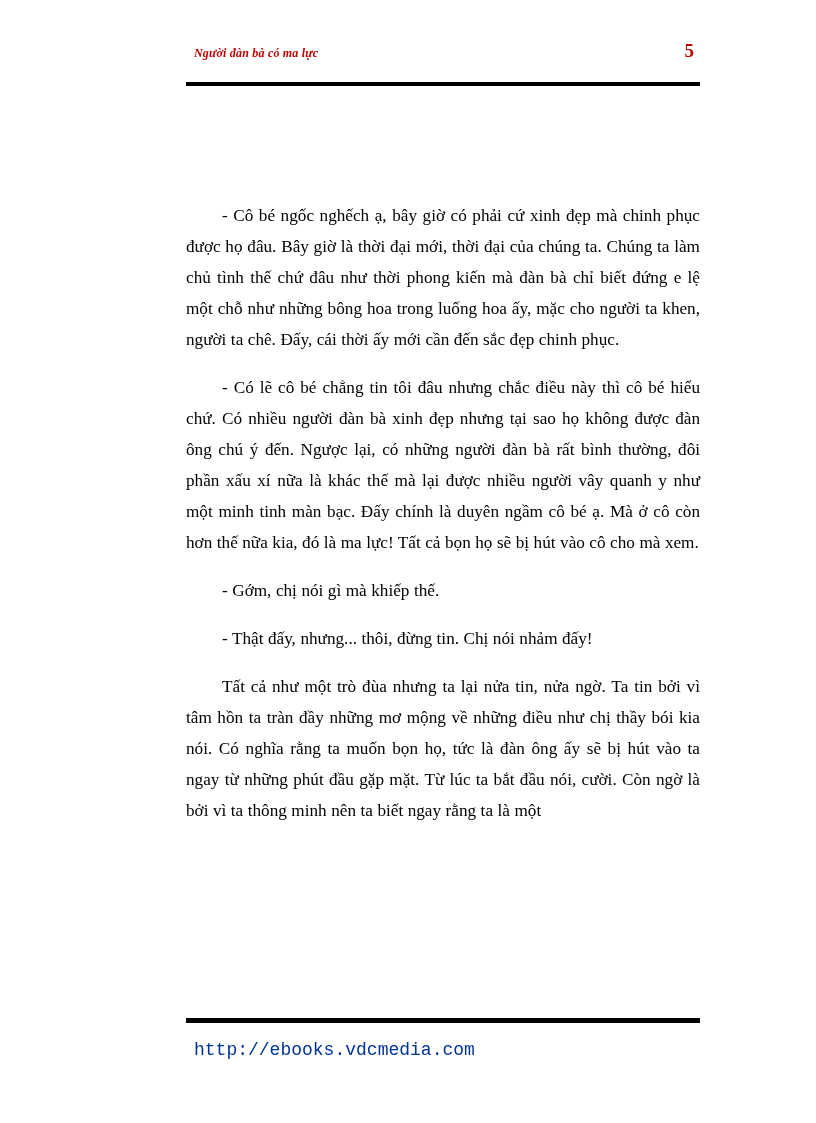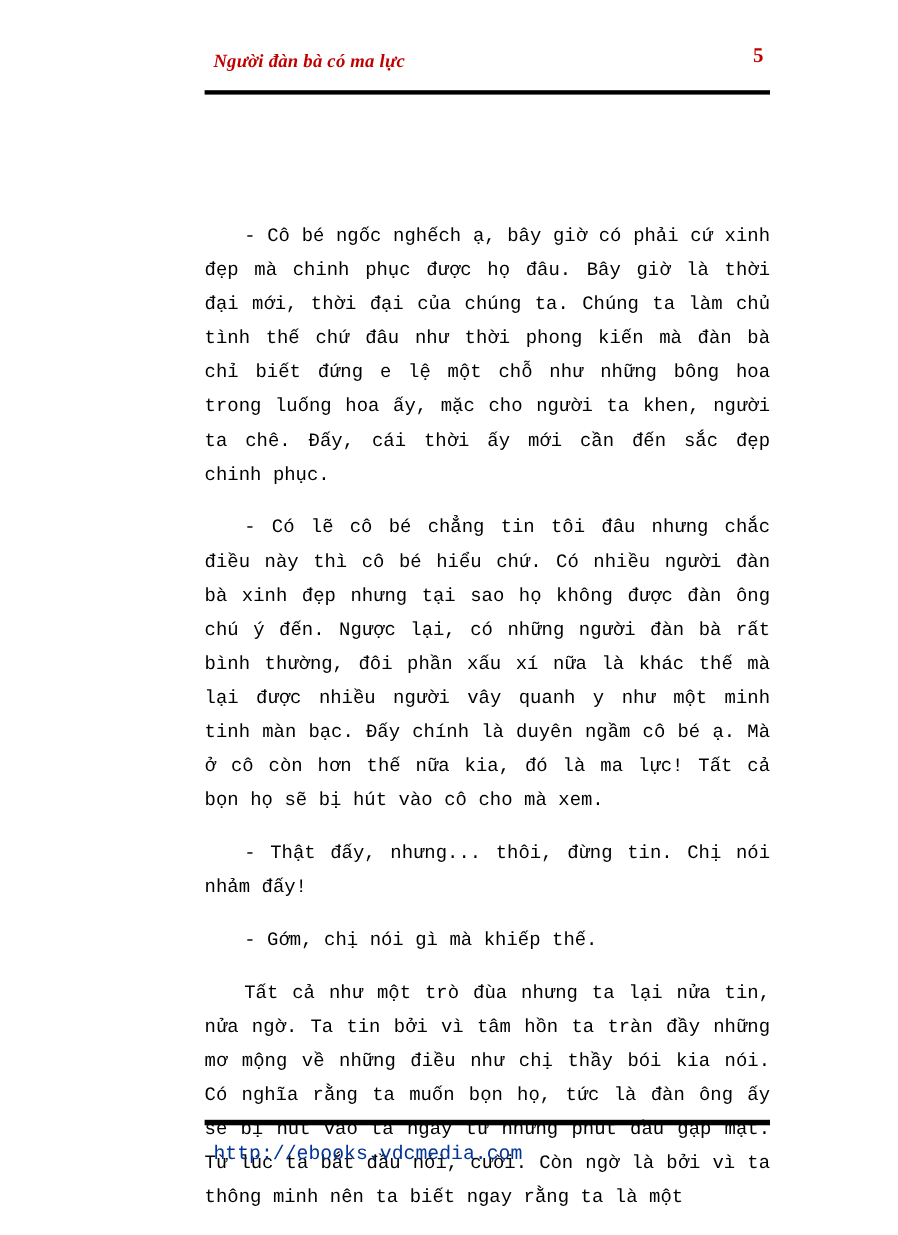--- a/index.html
+++ b/index.html
@@ -37,21 +37,21 @@
     width: 514px;
     height: 46px;
   }
   .header-title {
     position: absolute;
     left: 8px;
     top: 6px;
     font-family: "Liberation Serif", serif;
     font-style: italic;
     font-weight: bold;
-    font-size: 17px;
+    font-size: 12px;
     color: #c00000;
     letter-spacing: 0.2px;
     white-space: nowrap;
   }
   .header-page-number {
     position: absolute;
     right: 6px;
     top: 0px;
     font-family: "Liberation Serif", serif;
     font-weight: bold;
@@ -68,21 +68,21 @@
   }
   
   .body-text {
     position: absolute;
     top: 160px;
     left: 0;
     width: 514px;
   }
   .para {
     margin: 0 0 17px 0;
-    font-family: Liberation Mono, monospace;
+    font-family: Liberation Serif, serif;
     font-size: 17.2px;
     line-height: 31px;
     text-align: justify;
     text-indent: 36px;
     color: #000000;
     -webkit-hyphens: none;
     hyphens: none;
     word-spacing: 0.2px;
   }
   .para:last-child {
@@ -124,22 +124,22 @@
 
     <div class="header">
       <div class="header-title">Người đàn bà có ma lực</div>
       <div class="header-page-number">5</div>
       <div class="header-rule"></div>
     </div>
 
     <div class="body-text">
       <p class="para">- Cô bé ngốc nghếch ạ, bây giờ có phải cứ xinh đẹp mà chinh phục được họ đâu. Bây giờ là thời đại mới, thời đại của chúng ta. Chúng ta làm chủ tình thế chứ đâu như thời phong kiến mà đàn bà chỉ biết đứng e lệ một chỗ như những bông hoa trong luống hoa ấy, mặc cho người ta khen, người ta chê. Đấy, cái thời ấy mới cần đến sắc đẹp chinh phục.</p>
       <p class="para">- Có lẽ cô bé chẳng tin tôi đâu nhưng chắc điều này thì cô bé hiểu chứ. Có nhiều người đàn bà xinh đẹp nhưng tại sao họ không được đàn ông chú ý đến. Ngược lại, có những người đàn bà rất bình thường, đôi phần xấu xí nữa là khác thế mà lại được nhiều người vây quanh y như một minh tinh màn bạc. Đấy chính là duyên ngầm cô bé ạ. Mà ở cô còn hơn thế nữa kia, đó là ma lực! Tất cả bọn họ sẽ bị hút vào cô cho mà xem.</p>
+      <p class="para">- Gớm, chị nói gì mà khiếp thế.</p>
       <p class="para">- Thật đấy, nhưng... thôi, đừng tin. Chị nói nhảm đấy!</p>
-      <p class="para">- Gớm, chị nói gì mà khiếp thế.</p>
       <p class="para">Tất cả như một trò đùa nhưng ta lại nửa tin, nửa ngờ. Ta tin bởi vì tâm hồn ta tràn đầy những mơ mộng về những điều như chị thầy bói kia nói. Có nghĩa rằng ta muốn bọn họ, tức là đàn ông ấy sẽ bị hút vào ta ngay từ những phút đầu gặp mặt. Từ lúc ta bắt đầu nói, cười. Còn ngờ là bởi vì ta thông minh nên ta biết ngay rằng ta là một</p>
     </div>
 
   </div>
 
   <div class="footer">
     <div class="footer-rule"></div>
     <a class="footer-link" href="#">http://ebooks.vdcmedia.com</a>
   </div>
 

